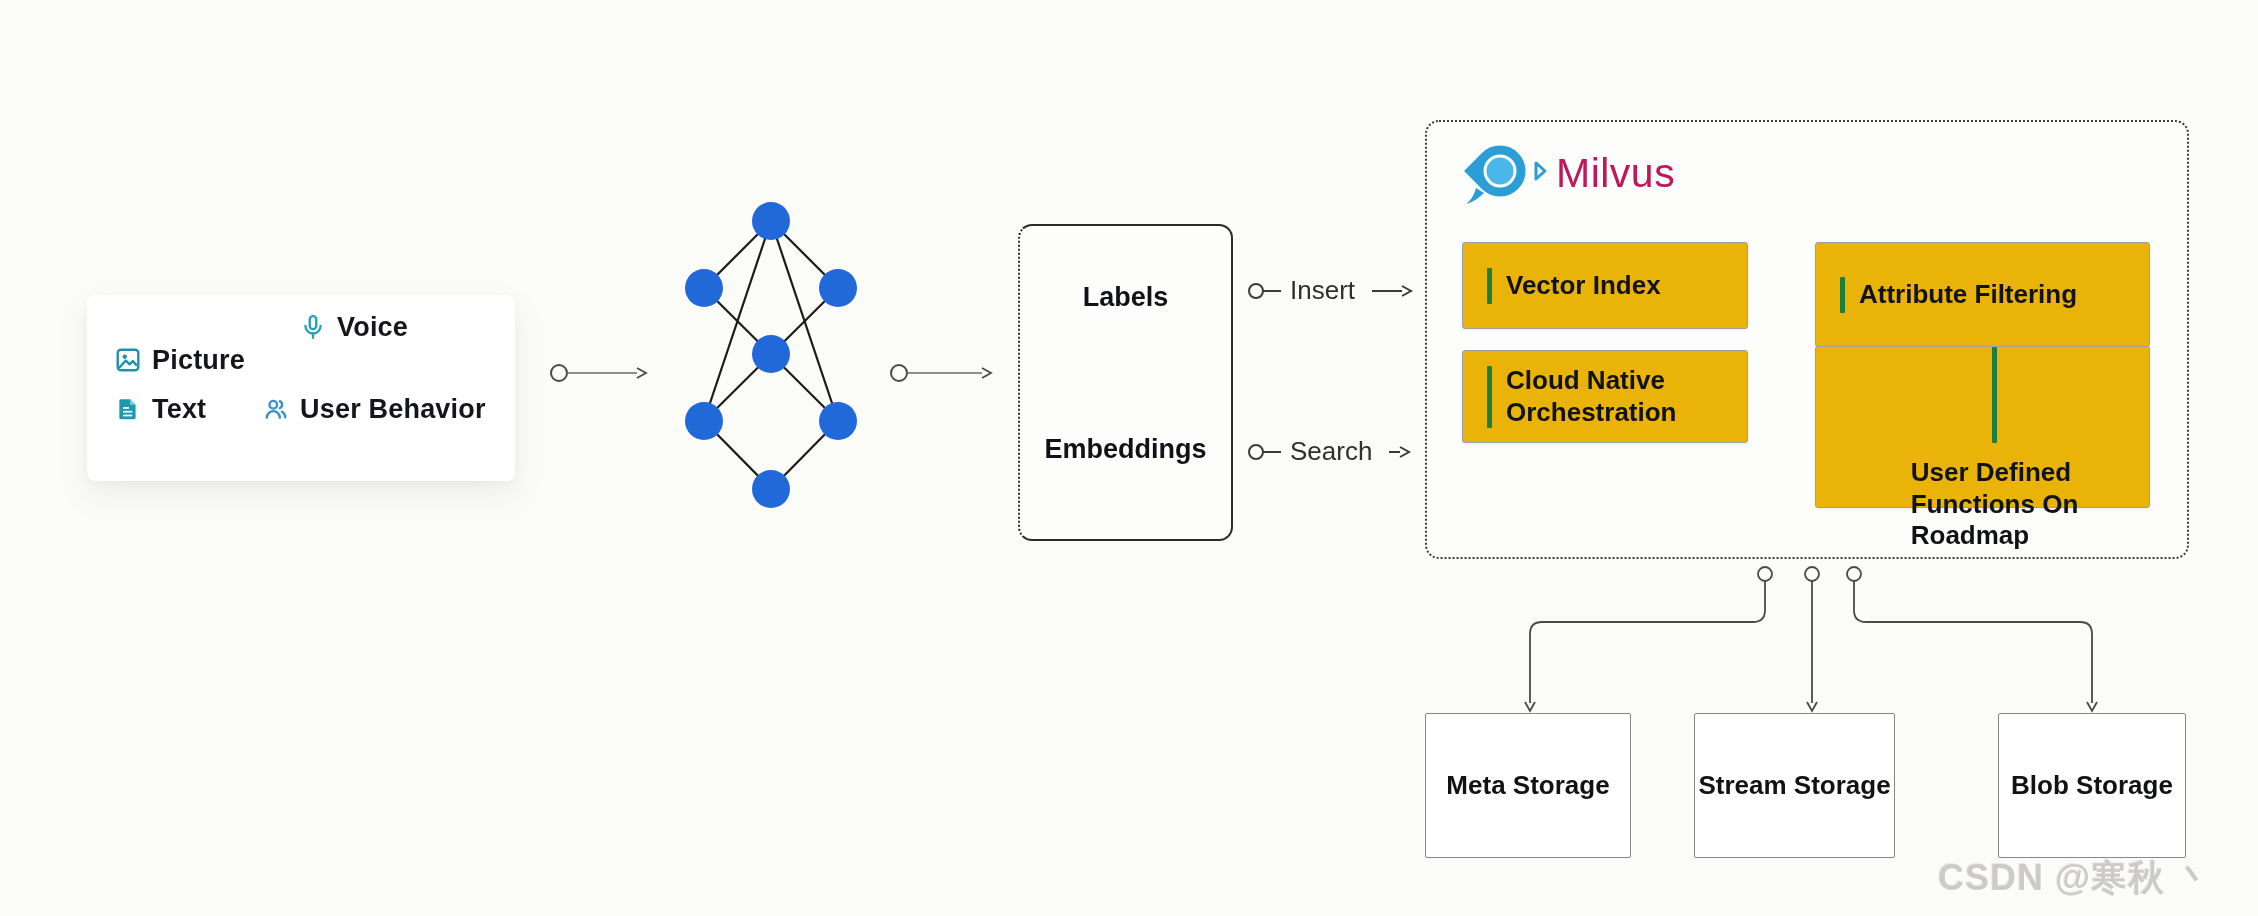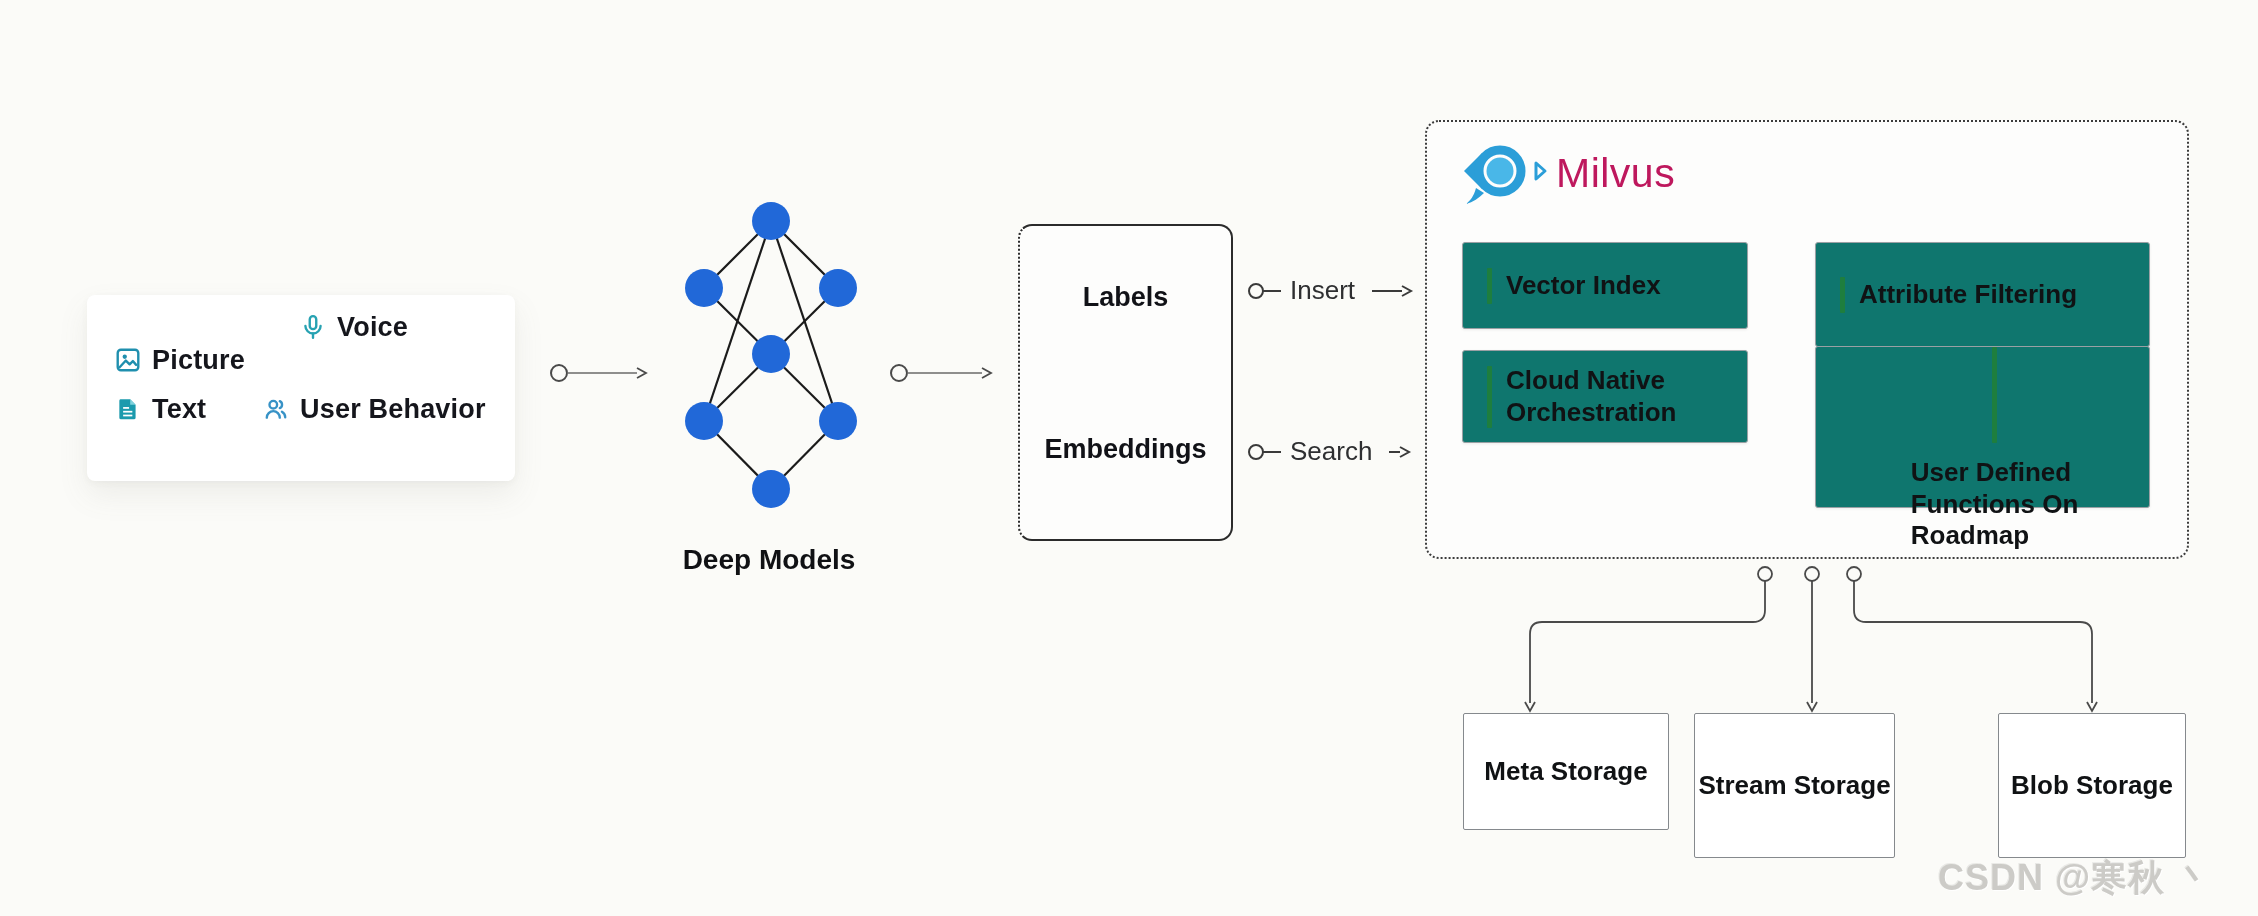--- a/index.html
+++ b/index.html
@@ -45,39 +45,39 @@
   
   .milvus-box{
     left:1425px;top:120px;width:764px;height:439px;box-sizing:border-box;
     border:2px dotted #3c3c3c;border-radius:14px;background:#fdfdfc;
   }
   .milvus-brand{left:1556px;top:150px;font-size:41px;font-weight:400;
     color:#be185d;letter-spacing:.5px;}
   .milvus-logo{left:1460px;top:140px;}
 
   .feature-card{
-    box-sizing:border-box;background:#0f766e;border:1.5px solid #9aa0a4;border-radius:3px;
+    box-sizing:border-box;background:#eab308;border:1.5px solid #9aa0a4;border-radius:3px;
     box-shadow:0 1px 3px rgba(0,0,0,.07);
     display:flex;align-items:center;padding-left:24px;gap:14px;
   }
   .fc-vector{left:1462px;top:242px;width:286px;height:87px;}
   .fc-attr{left:1815px;top:242px;width:335px;height:105px;}
   .fc-cloud{left:1462px;top:350px;width:286px;height:93px;}
   .fc-udf{left:1815px;top:346px;width:335px;height:162px;flex-direction:column;}
   .accent-bar{width:5px;background:#1e7e3e;border-radius:1px;flex:none;}
   .bar-1{height:36px;} .bar-2{height:62px;} .bar-3{height:96px;}
   .feature-label{font-size:26px;font-weight:700;line-height:1.22;color:#101214;white-space:pre-line;}
 
   
   .storage-box{
     box-sizing:border-box;background:#ffffff;border:1.5px solid #85898d;border-radius:2px;
     display:flex;align-items:center;justify-content:center;
     font-size:26px;font-weight:700;color:#101214;white-space:nowrap;
   }
-  .st-meta{left:1425px;top:713px;width:206px;height:117px;margin-left:38px;}
+  .st-meta{left:1425px;top:713px;width:206px;height:145px;}
   .st-stream{left:1694px;top:713px;width:201px;height:145px;}
   .st-blob{left:1998px;top:713px;width:188px;height:145px;}
 
   
   .watermark{
     left:1938px;top:854px;width:300px;text-align:left;
     font-size:36px;font-weight:700;color:#cccbc7;letter-spacing:1px;
     text-shadow:1px 1px 0 rgba(255,255,255,.9), -1px -1px 0 rgba(180,180,175,.25);
     z-index:3;white-space:nowrap;
   }
@@ -181,21 +181,20 @@
       <svg width="26" height="26" viewBox="0 0 24 24">
         <circle cx="9.5" cy="8" r="3.5" fill="none" stroke="#3792c6" stroke-width="2.2"></circle>
         <path d="M3.5 20 a6 6 0 0 1 12 0" fill="none" stroke="#3792c6" stroke-width="2.2" stroke-linecap="round"></path>
         <path d="M15.5 4.8 a3.5 3.5 0 0 1 0 6.4" fill="none" stroke="#3792c6" stroke-width="2.2" stroke-linecap="round"></path>
         <path d="M17.5 14.5 a6 6 0 0 1 3 5.2" fill="none" stroke="#3792c6" stroke-width="2.2" stroke-linecap="round"></path>
       </svg>
       <span class="lbl">User Behavior</span>
     </div>
   </div>
 
-  <div class="abs deep-models-label">Deep Models</div>
 
   <div class="abs embedding-box">
     <div class="word word-top">Labels</div>
     <div class="word word-bottom">Embeddings</div>
   </div>
 
   <div class="abs flow-label flow-insert">Insert</div>
   <div class="abs flow-label flow-search">Search</div>
 
   <div class="abs milvus-box"></div>

